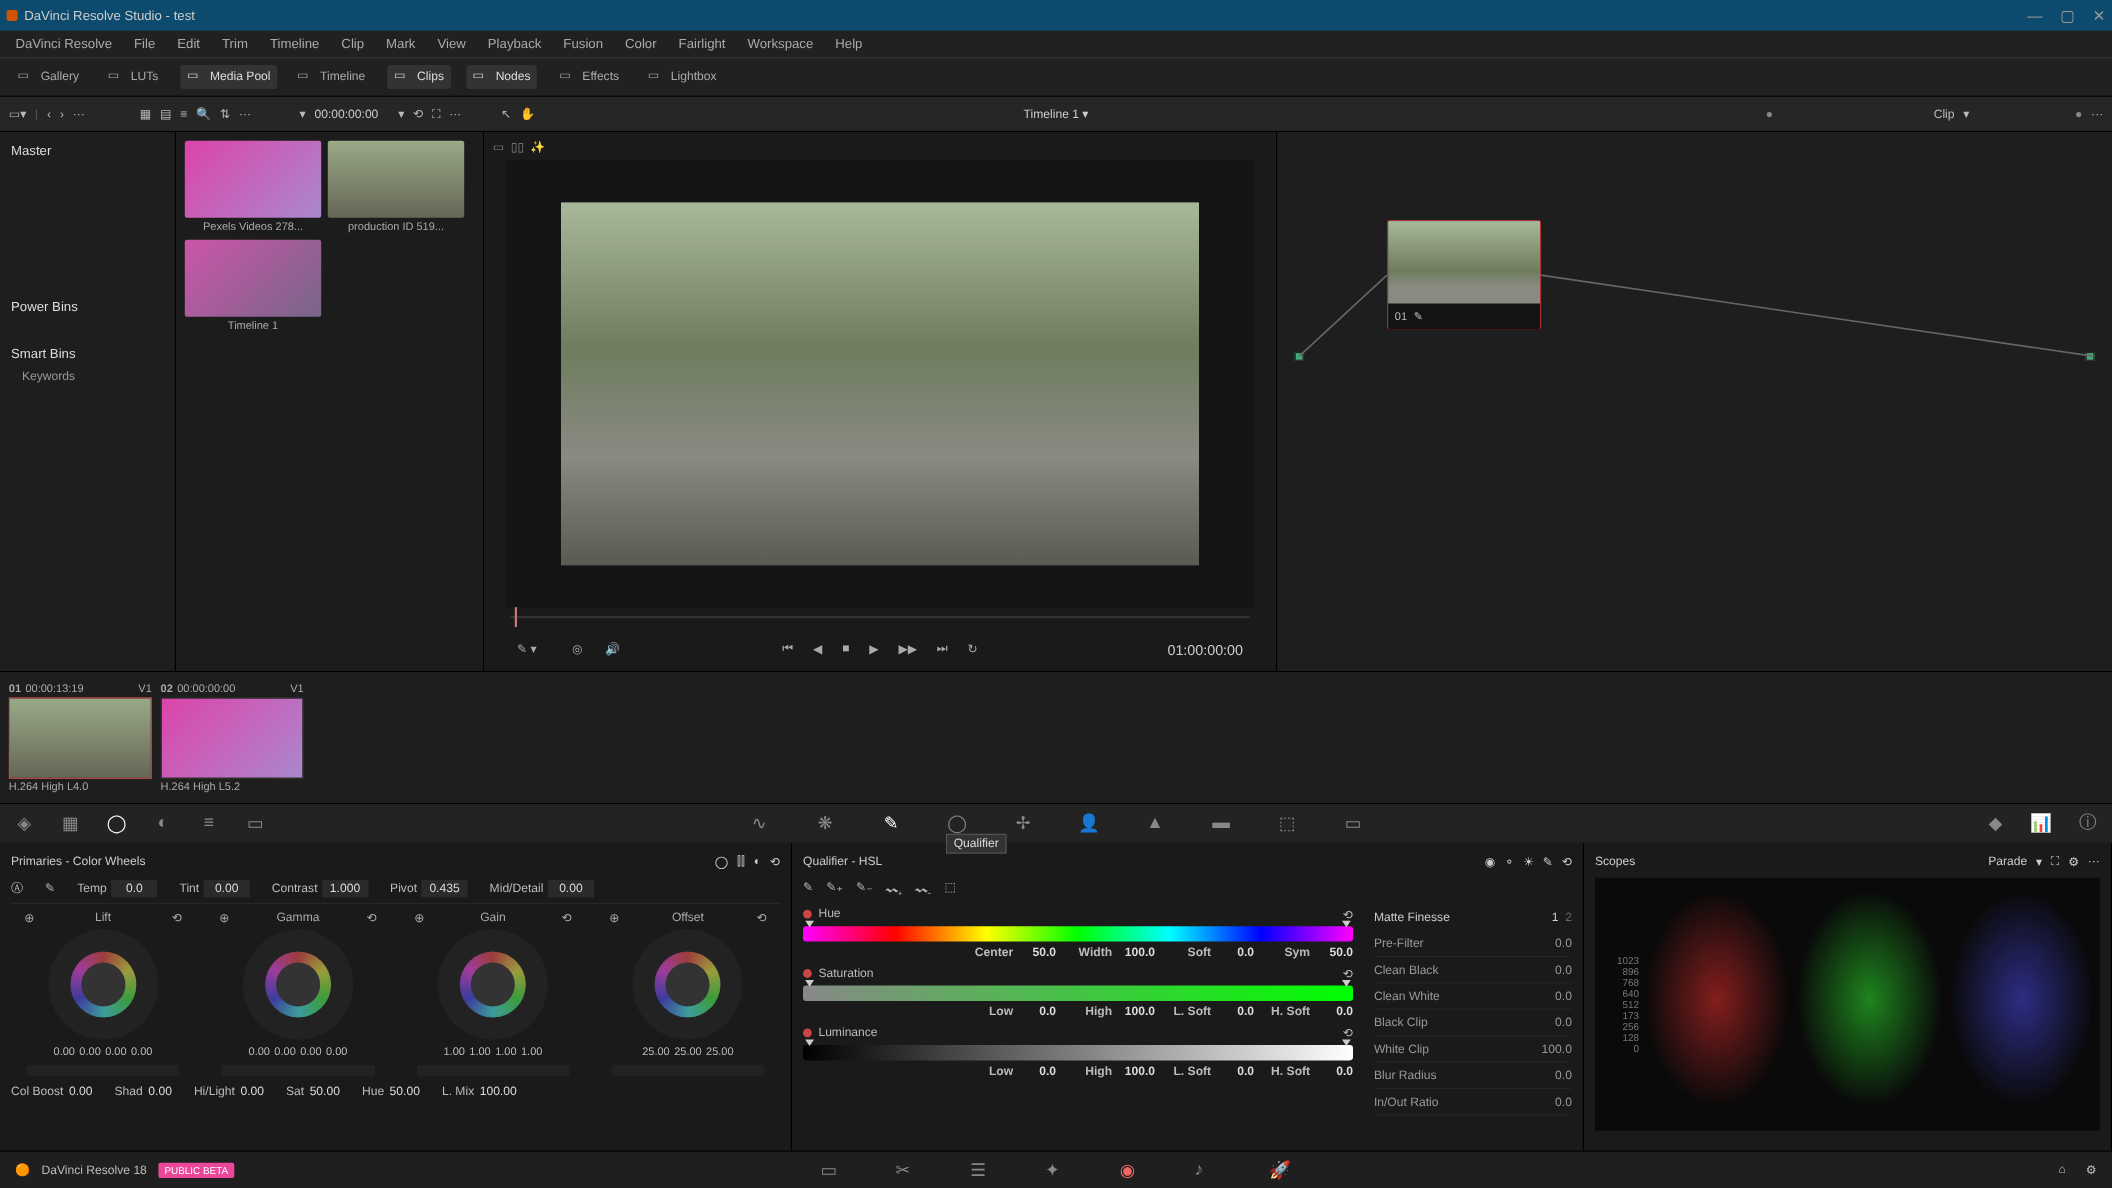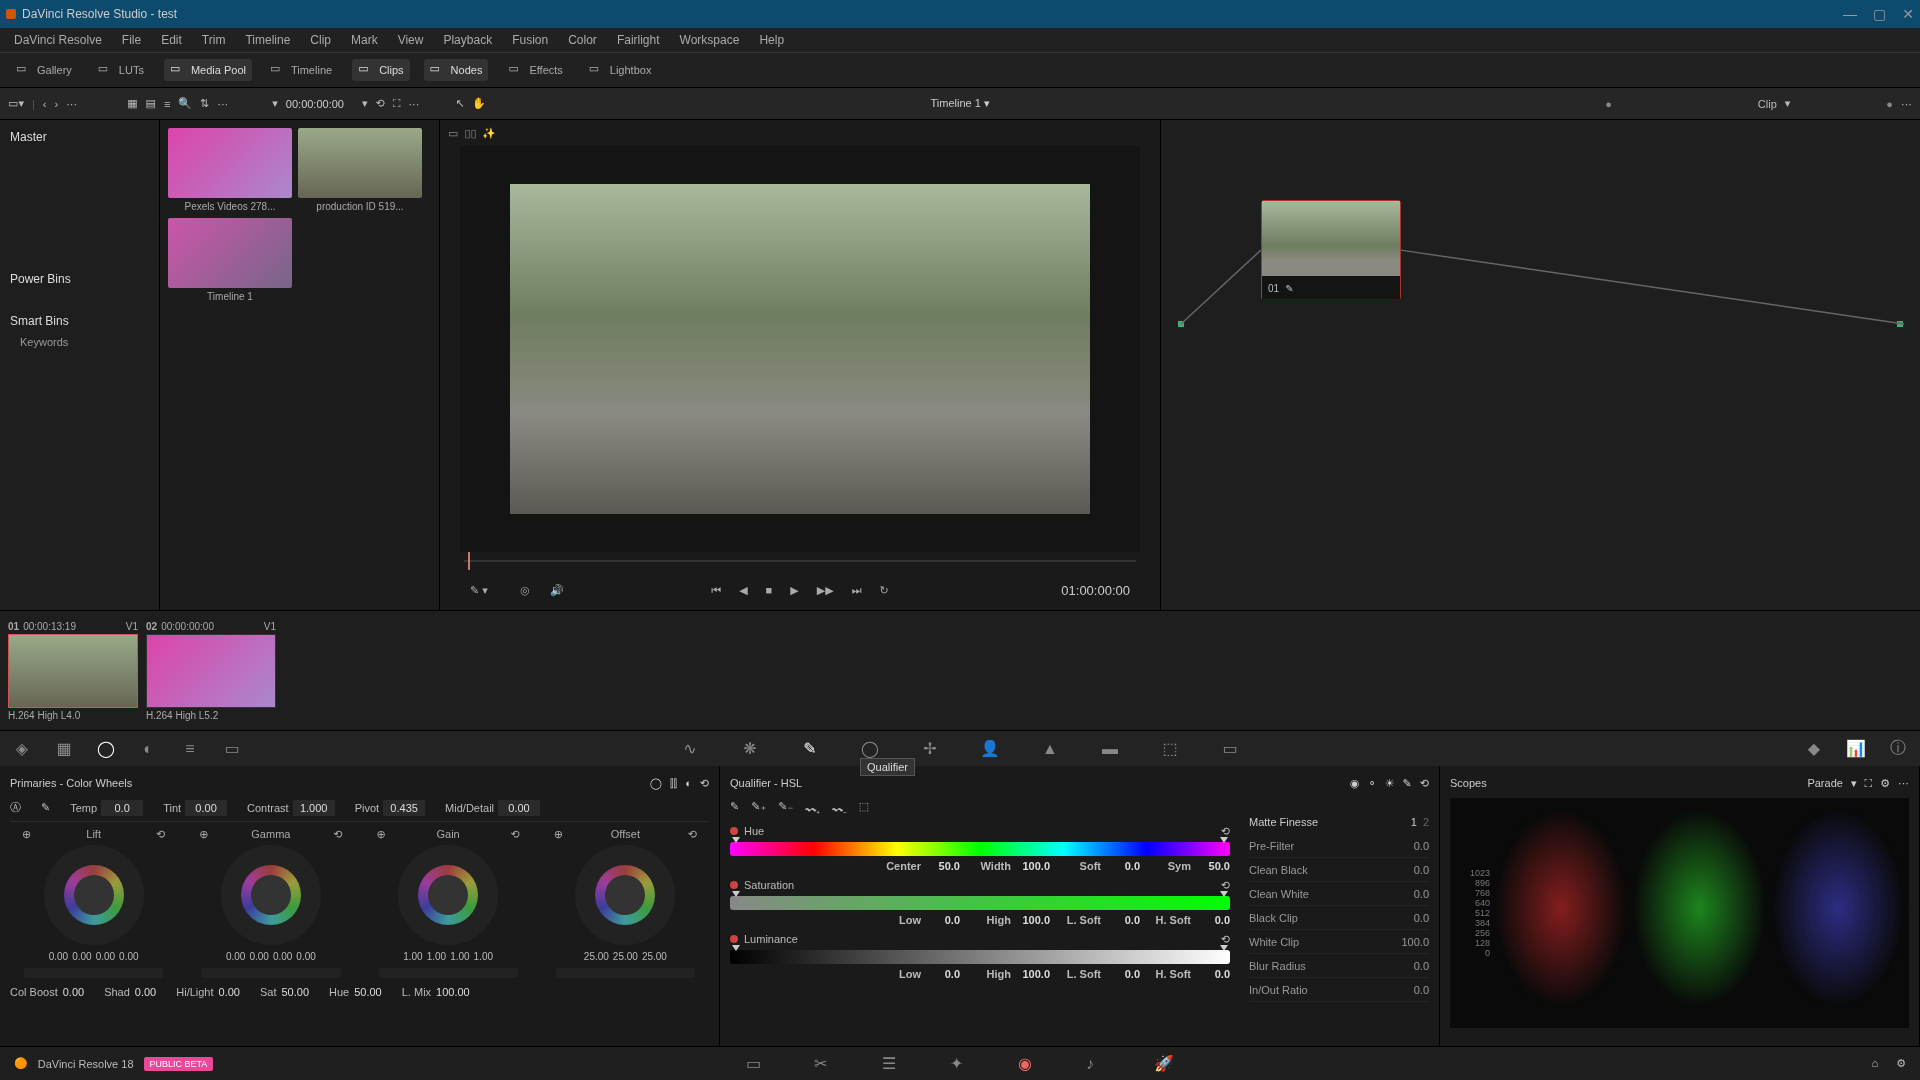--- a/index.html
+++ b/index.html
@@ -81,21 +81,21 @@
 .qsection .qhd { display:flex; align-items:center; gap:6px; height:18px; font-size:11px; }
 .qsection .qhd .qdot { width:8px; height:8px; border-radius:50%; background:#c44; }
 .gradient { height:14px; border-radius:3px; margin-top:2px; position:relative; }
 .g-hue { background:linear-gradient(90deg,#f0f,#f00,#ff0,#0f0,#0ff,#00f,#f0f); }
 .g-sat { background:linear-gradient(90deg,#888,#0f0); }
 .g-lum { background:linear-gradient(90deg,#000,#fff); }
 .gradient .tri { position:absolute; top:-5px; width:0; height:0; border-left:4px solid transparent; border-right:4px solid transparent; border-top:6px solid #ccc; }
 .qvals { display:flex; gap:0; justify-content:flex-end; margin-top:4px; font-size:11px; }
 .qvals .qv { display:flex; align-items:center; gap:5px; width:90px; justify-content:flex-end;font-weight:bold; }
 .qvals .qv .v { color:#ddd; min-width:34px; text-align:right; }
-.finesse { position:absolute; right:10px; top:50px; width:180px; }
+.finesse { position:absolute; right:10px; top:62px; width:180px; }
 .finesse .fh { display:flex; justify-content:space-between; font-size:11px; color:#ccc; margin-bottom:6px; }
 .finesse .frow { display:flex; justify-content:space-between; font-size:11px; color:#999; height:24px; align-items:center; border-bottom:1px solid #252525; }
 .scopes { flex:1; }
 .scope-img { height:230px; position:relative; background:#0a0a0a; margin-top:4px; display:flex; }
 .scope-axis { width:40px; display:flex; flex-direction:column; justify-content:center; padding:4px 0; font-size:9px; color:#777; text-align:right; }
 .scope-wave { flex:1; position:relative; }
 .wave-ch { position:absolute; top:10px; bottom:20px; width:32%; }
 .wave-r { left:1%; background:radial-gradient(ellipse at center, rgba(255,50,50,.5), transparent 70%); filter:blur(1px); }
 .wave-g { left:34%; background:radial-gradient(ellipse at center, rgba(50,255,50,.5), transparent 70%); filter:blur(1px); }
 .wave-b { left:67%; background:radial-gradient(ellipse at center, rgba(80,80,255,.5), transparent 70%); filter:blur(1px); }
@@ -611,21 +611,21 @@
       <span>⚙</span>
       <span>···</span>
     </div>
     <div class="scope-img">
       <div class="scope-axis" id="scope-ticks">
           <div>1023</div>
           <div>896</div>
           <div>768</div>
           <div>640</div>
           <div>512</div>
-          <div>384</div>
+          <div>173</div>
           <div>256</div>
           <div>128</div>
           <div>0</div>
         </div>
       <div class="scope-wave">
         <div class="wave-ch wave-r"></div>
           <div class="wave-ch wave-g"></div>
           <div class="wave-ch wave-b"></div>
       </div>
     </div>

